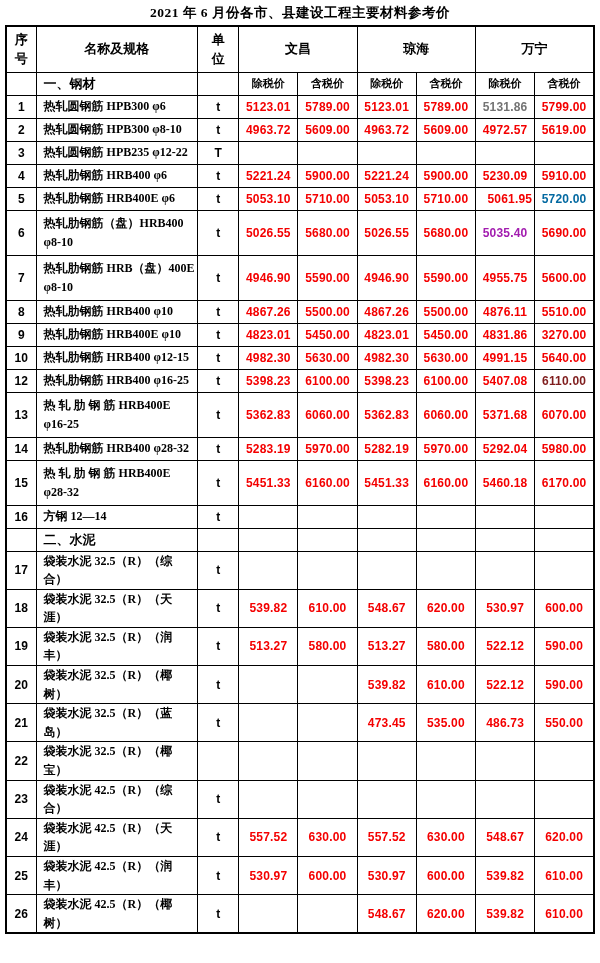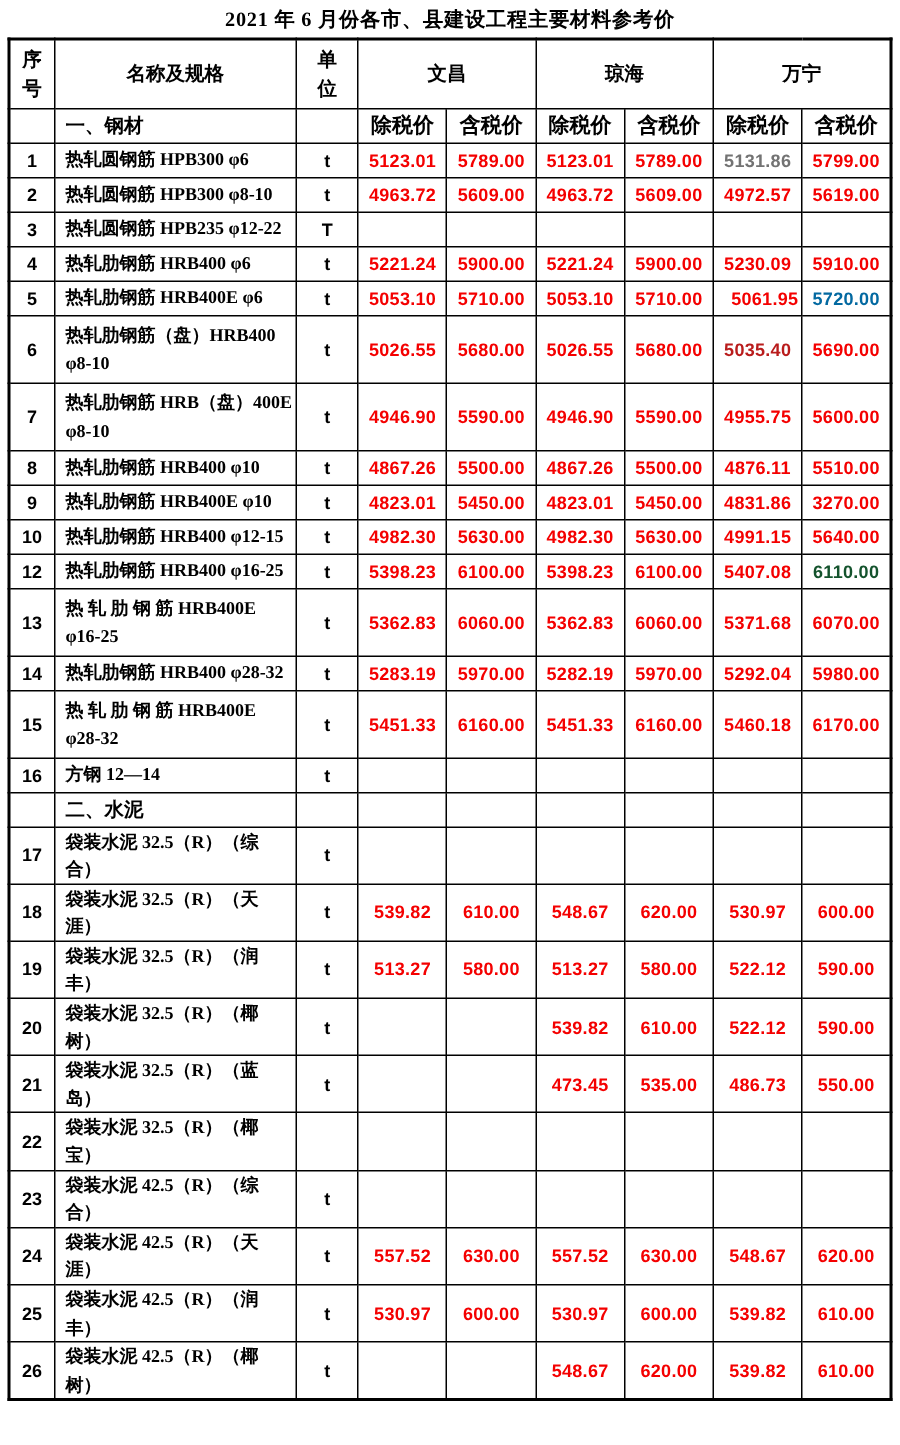--- a/index.html
+++ b/index.html
@@ -38,21 +38,21 @@
   td.seq{text-align:center;font-family:"Liberation Sans","DejaVu Sans",sans-serif;font-size:12px;}
   td.name{text-align:left;padding-left:7px;white-space:pre-line;line-height:1.55;}
   td.unit{text-align:center;font-family:"Liberation Sans","DejaVu Sans",sans-serif;}
   td.price{
     text-align:center;
     font-family:"Liberation Sans","DejaVu Sans",sans-serif;
     font-size:12px;letter-spacing:0.2px;
   }
   td.hcell{text-align:center;font-size:13px;}
   .vstack{width:1em;margin:0 auto;line-height:1.5;text-align:center;}
-  td.plabel{text-align:center;font-size:14px;}
+  td.plabel{text-align:center;font-size:11px;}
   td.sect-name{text-align:left;padding-left:7px;font-size:13px;}
 </style>
 </head>
 <body>
 
 <div class="doc-title">2021 年 6 月份各市、县建设工程主要材料参考价</div>
 
 <table class="price-table">
   <colgroup>
     <col class="c-seq">
@@ -146,21 +146,21 @@
       </tr>
       <tr class="item-tall">
         <td class="seq">6</td>
         <td class="name">热轧肋钢筋（盘）HRB400
 φ8-10</td>
         <td class="unit">t</td>
         <td class="price" style="color: rgb(244, 0, 0);">5026.55</td>
         <td class="price" style="color: rgb(244, 0, 0);">5680.00</td>
         <td class="price" style="color: rgb(244, 0, 0);">5026.55</td>
         <td class="price" style="color: rgb(244, 0, 0);">5680.00</td>
-        <td class="price" style="color: #b91c1c;">5035.40</td>
+        <td class="price" style="color: #a21caf;">5035.40</td>
         <td class="price" style="color: rgb(244, 0, 0);">5690.00</td>
       </tr>
       <tr class="item-tall">
         <td class="seq">7</td>
         <td class="name">热轧肋钢筋 HRB（盘）400E
 φ8-10</td>
         <td class="unit">t</td>
         <td class="price" style="color: rgb(244, 0, 0);">4946.90</td>
         <td class="price" style="color: rgb(244, 0, 0);">5590.00</td>
         <td class="price" style="color: rgb(244, 0, 0);">4946.90</td>
@@ -203,21 +203,21 @@
       </tr>
       <tr class="item">
         <td class="seq">12</td>
         <td class="name">热轧肋钢筋 HRB400 φ16-25</td>
         <td class="unit">t</td>
         <td class="price" style="color: rgb(244, 0, 0);">5398.23</td>
         <td class="price" style="color: rgb(244, 0, 0);">6100.00</td>
         <td class="price" style="color: rgb(244, 0, 0);">5398.23</td>
         <td class="price" style="color: rgb(244, 0, 0);">6100.00</td>
         <td class="price" style="color: rgb(244, 0, 0);">5407.08</td>
-        <td class="price" style="color: #14532d;">6110.00</td>
+        <td class="price" style="color: #7f1d1d;">6110.00</td>
       </tr>
       <tr class="item-tall">
         <td class="seq">13</td>
         <td class="name">热 轧 肋 钢 筋  HRB400E
 φ16-25</td>
         <td class="unit">t</td>
         <td class="price" style="color: rgb(244, 0, 0);">5362.83</td>
         <td class="price" style="color: rgb(244, 0, 0);">6060.00</td>
         <td class="price" style="color: rgb(244, 0, 0);">5362.83</td>
         <td class="price" style="color: rgb(244, 0, 0);">6060.00</td>

